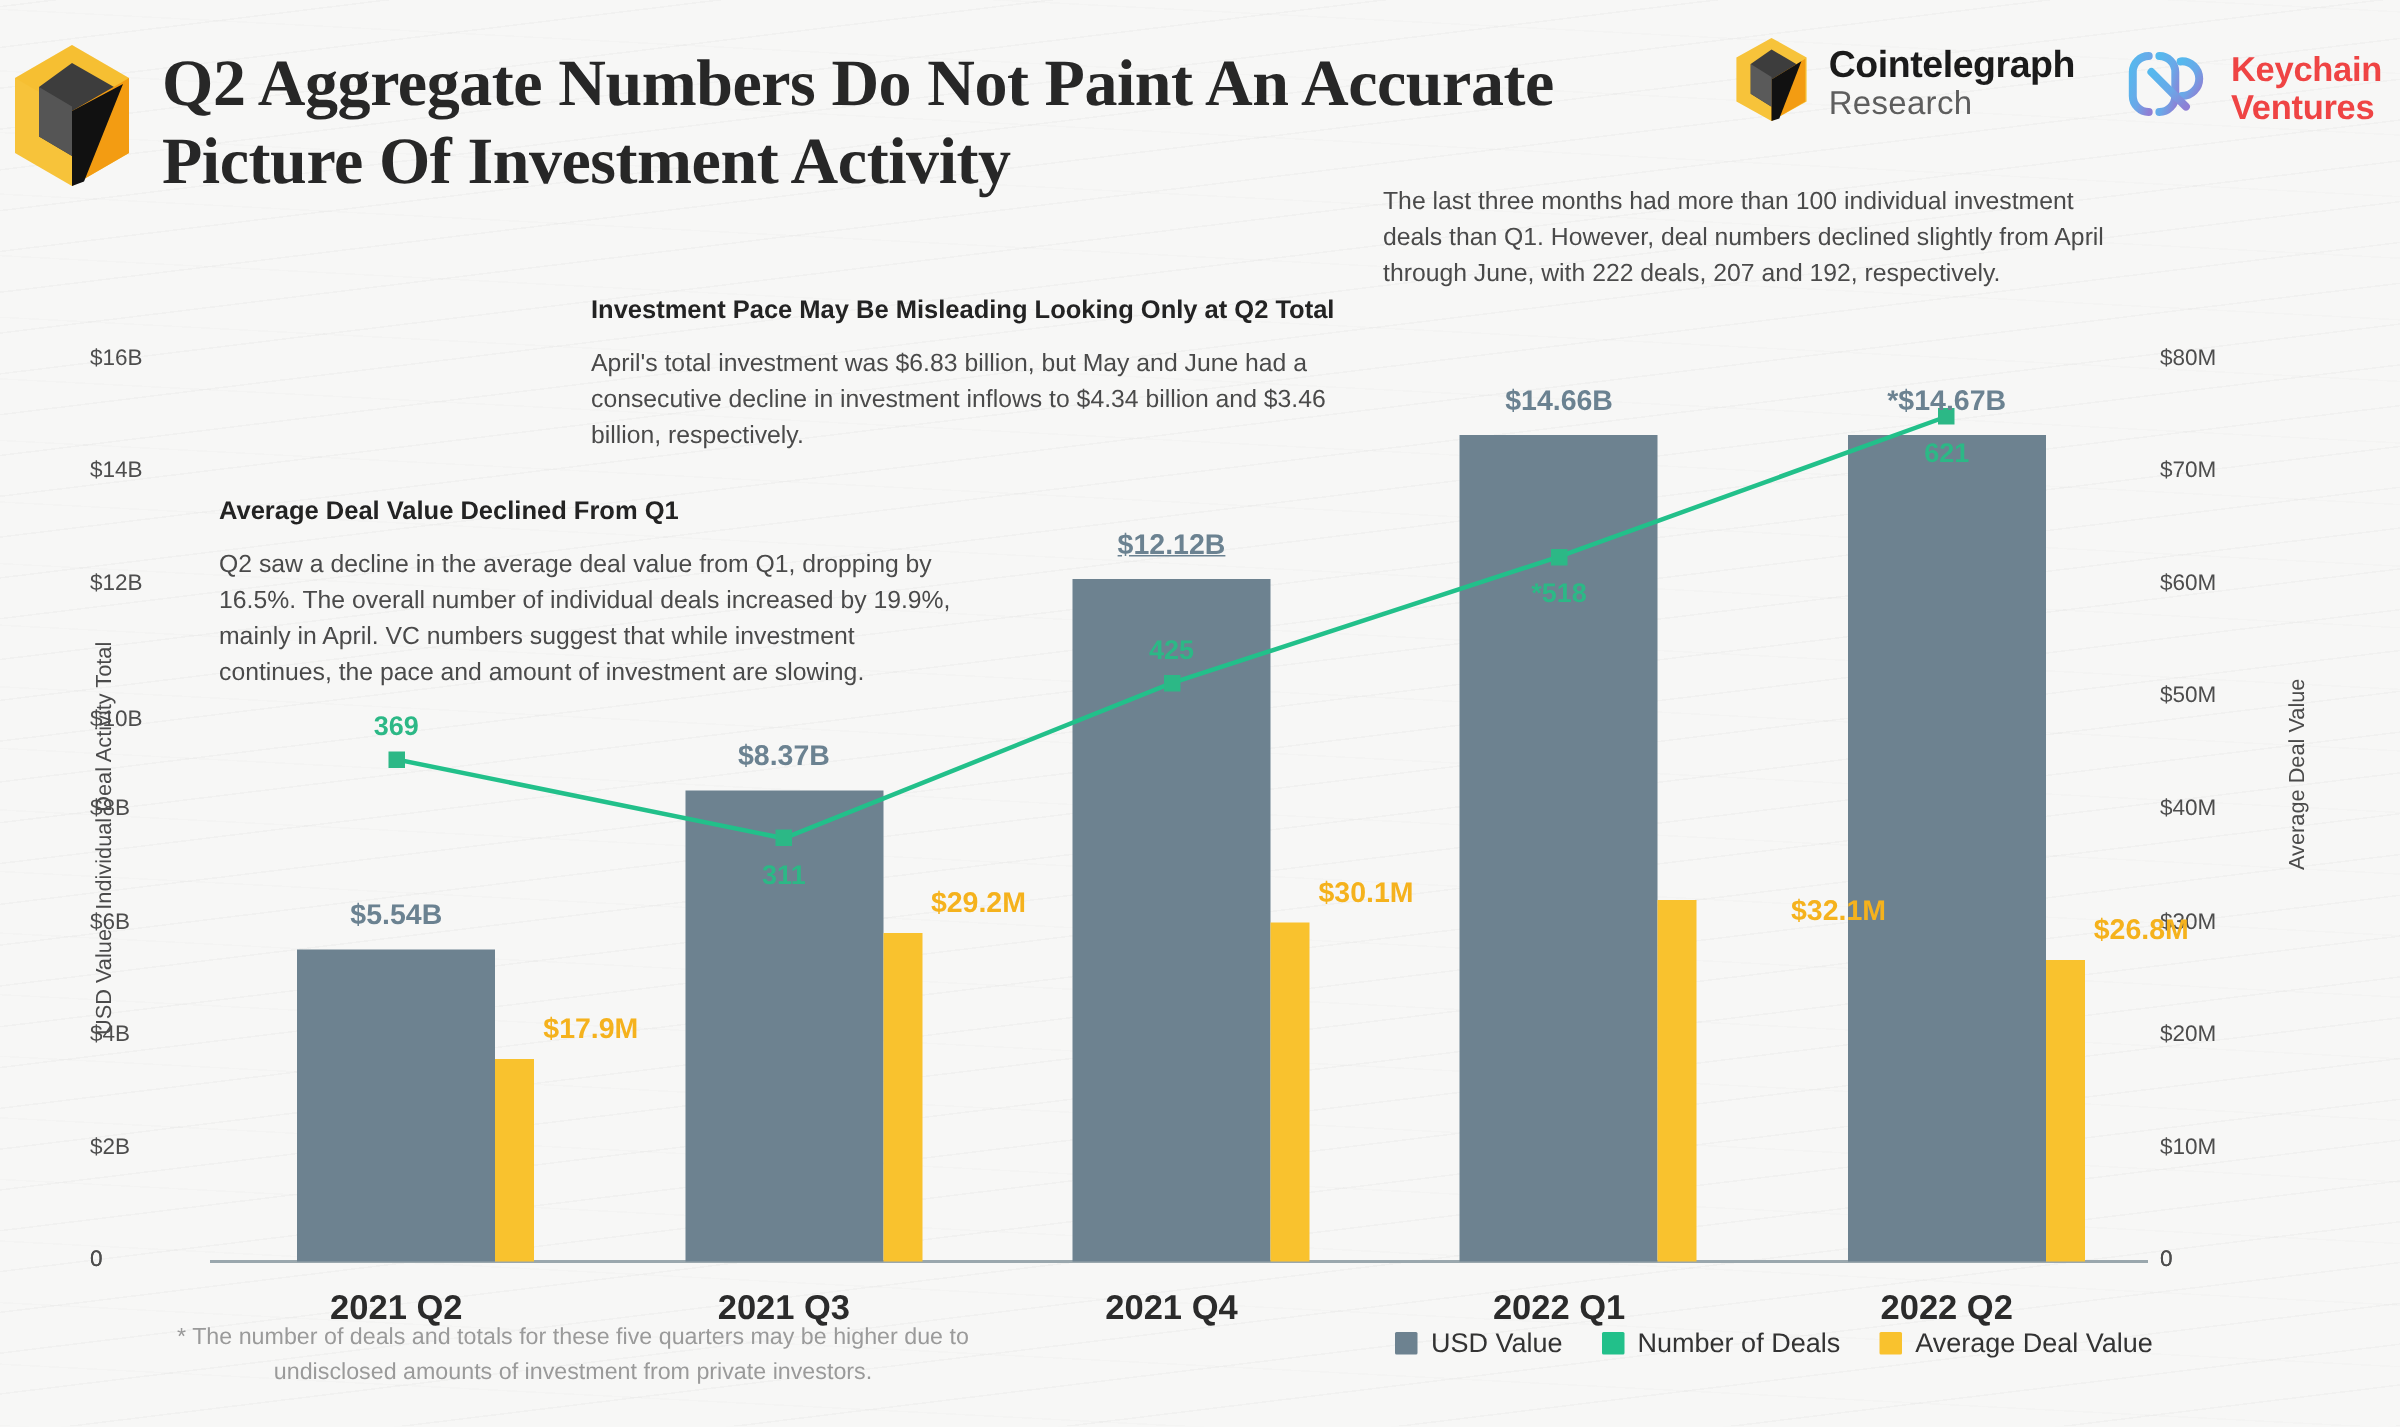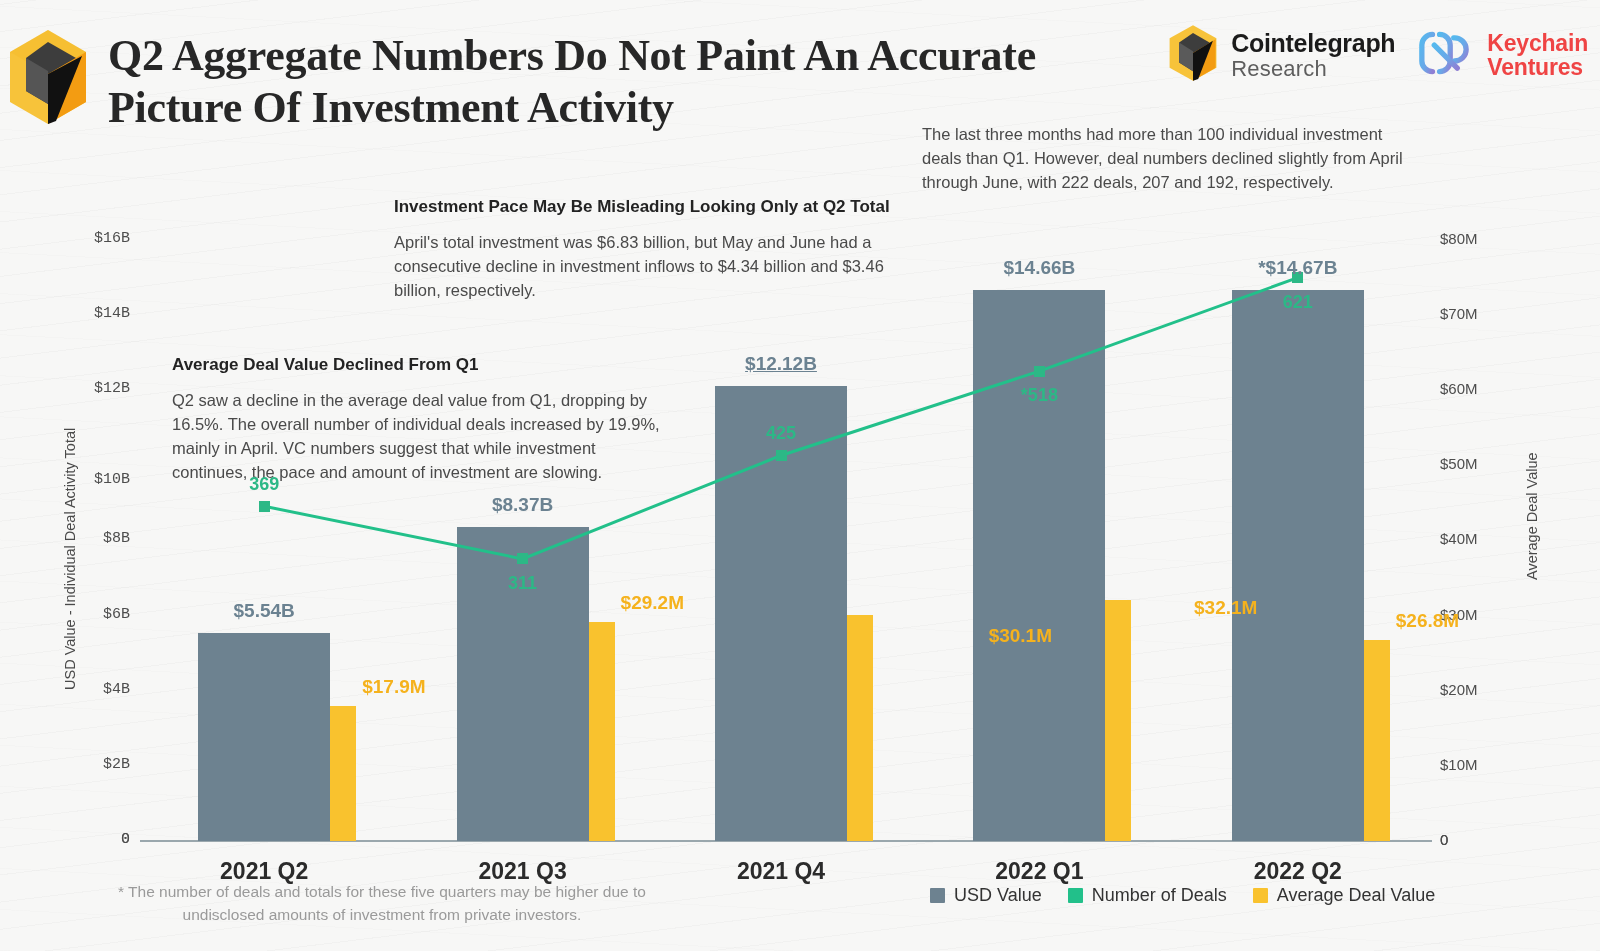--- a/index.html
+++ b/index.html
@@ -21,45 +21,45 @@
   .layer{position:absolute;inset:0;z-index:2;}
 
   
   .ct-logo-mark{position:absolute;left:6px;top:26px;width:84px;height:102px;}
   .title{
     position:absolute;left:108px;top:30px;width:1040px;
     font-family:"Liberation Serif", serif;
     font-weight:bold;font-size:44px;line-height:52px;
     color:#272727;letter-spacing:-0.3px;
   }
-  .logos{position:absolute;right:12px;top:22px;display:flex;align-items:center;gap:18px;}
+  .logos{position:absolute;right:12px;top:22px;display:flex;align-items:flex-end;gap:30px;}
   .logo-blk{display:flex;align-items:center;gap:12px;}
   .ct-text{line-height:1.0;}
   .ct-text .l1{font-size:25px;font-weight:bold;color:#1b1b1b;letter-spacing:-0.3px;}
   .ct-text .l2{font-size:22px;color:#5e5e5e;letter-spacing:0.2px;margin-top:2px;}
   .kc-text{line-height:1.05;font-weight:bold;font-size:23px;color:#ef4444;letter-spacing:-0.2px;}
 
   
   .anno{position:absolute;}
   .anno h3{margin:0 0 12px 0;font-size:17px;font-weight:bold;color:#232323;line-height:22px;}
   .anno p{margin:0;font-size:16.5px;line-height:24px;color:#4a4a4a;}
   #anno-pace{left:394px;top:196px;width:500px;}
-  #anno-avg{left:172px;top:330px;width:500px;margin-top:24px;}
+  #anno-avg{left:146px;top:330px;width:500px;}
   #anno-deal{left:922px;top:122px;width:500px;}
 
   
   #chart{position:absolute;left:0;top:0;width:1600px;height:951px;}
   .axis-title{
     position:absolute;font-size:14.5px;color:#4a4a4a;
     white-space:nowrap;transform-origin:0 0;
   }
   #ylabel-left{left:62px;top:690px;transform:rotate(-90deg);}
   #ylabel-right{left:1524px;top:580px;transform:rotate(-90deg);}
   .tick{position:absolute;font-size:15px;color:#4d4d4d;white-space:nowrap;}
-  .tick-l{text-align:right;width:70px;font-family:Liberation Mono, monospace;}
+  .tick-l{text-align:left;width:70px;}
   .tick-r{text-align:left;width:70px;}
   .baseline{position:absolute;left:140px;top:840px;width:1292px;height:2px;background:#9aa7ad;}
   .bar{position:absolute;}
   .bar-usd{background:#6d8290;}
   .bar-avg{background:#f9c22e;}
   .dlabel{position:absolute;font-weight:bold;white-space:nowrap;text-align:center;}
   .dl-usd{font-size:19px;color:#6b8291;}
   .dl-avg{font-size:19px;color:#f5b21d;}
   .dl-deal{font-size:18px;color:#2cb886;}
   .xcat{position:absolute;font-weight:bold;font-size:23px;color:#2b2b2b;text-align:center;width:180px;}
@@ -198,21 +198,21 @@
         <div class="dlabel dl-deal" style="left: 979.4px; width: 120px; top: 385.1px;">*518</div>
         <div class="marker" style="left: 1292.3px; top: 272.164px;"></div>
         <div class="dlabel dl-deal" style="left: 1237.8px; width: 120px; top: 291.664px;">621</div>
       </div>
     <div id="dlabels">
         <div class="dlabel dl-usd" style="left: 174.2px; width: 180px; top: 599.84px;">$5.54B</div>
         <div class="dlabel dl-avg" style="left: 362.2px; width: 120px; text-align: left; top: 676.485px;">$17.9M</div>
         <div class="dlabel dl-usd" style="left: 432.6px; width: 180px; top: 493.506px;">$8.37B</div>
         <div class="dlabel dl-avg" style="left: 620.6px; width: 120px; text-align: left; top: 591.568px;">$29.2M</div>
         <div class="dlabel dl-usd" style="left: 691px; width: 180px; top: 352.604px; text-decoration: underline;">$12.12B</div>
-        <div class="dlabel dl-avg" style="left: 932px; width: 120px; text-align: right; top: 584.805px; margin-top: 40px;">$30.1M</div>
+        <div class="dlabel dl-avg" style="left: 879px; width: 120px; text-align: left; top: 584.805px;">$30.1M</div>
         <div class="dlabel dl-usd" style="left: 949.4px; width: 180px; top: 257.166px;">$14.66B</div>
         <div class="dlabel dl-avg" style="left: 1137.4px; width: 120px; text-align: right; top: 597px;">$32.1M</div>
         <div class="dlabel dl-usd" style="left: 1207.8px; width: 180px; top: 256.79px;">*$14.67B</div>
         <div class="dlabel dl-avg" style="left: 1395.8px; width: 120px; text-align: left; top: 609.604px;">$26.8M</div>
       </div>
     <div id="xcats">
         <div class="xcat" style="left: 174.2px; top: 858px;">2021 Q2</div>
         <div class="xcat" style="left: 432.6px; top: 858px;">2021 Q3</div>
         <div class="xcat" style="left: 691px; top: 858px;">2021 Q4</div>
         <div class="xcat" style="left: 949.4px; top: 858px;">2022 Q1</div>

